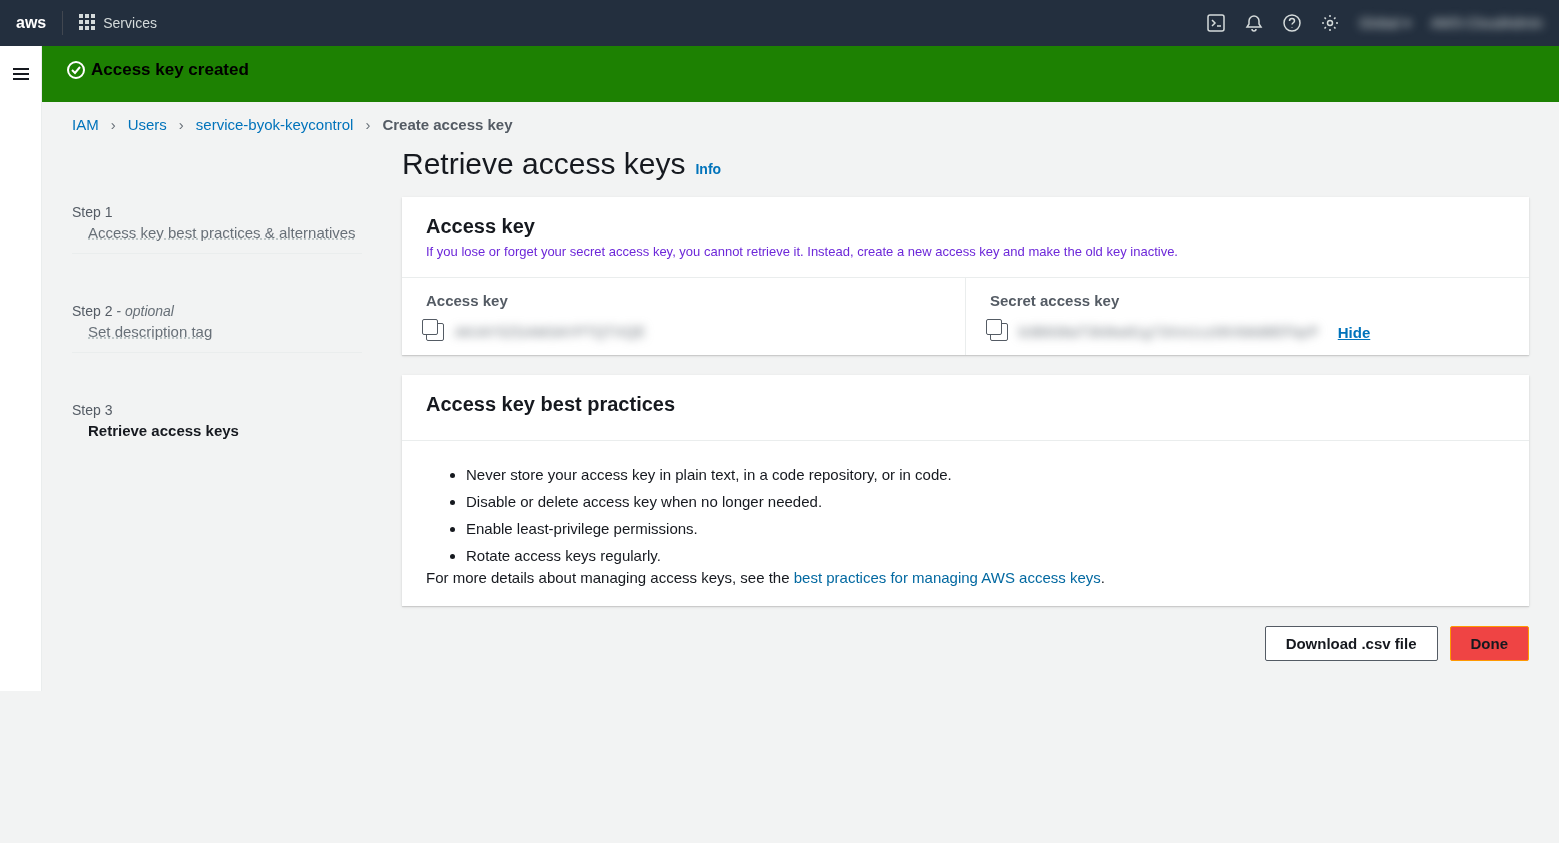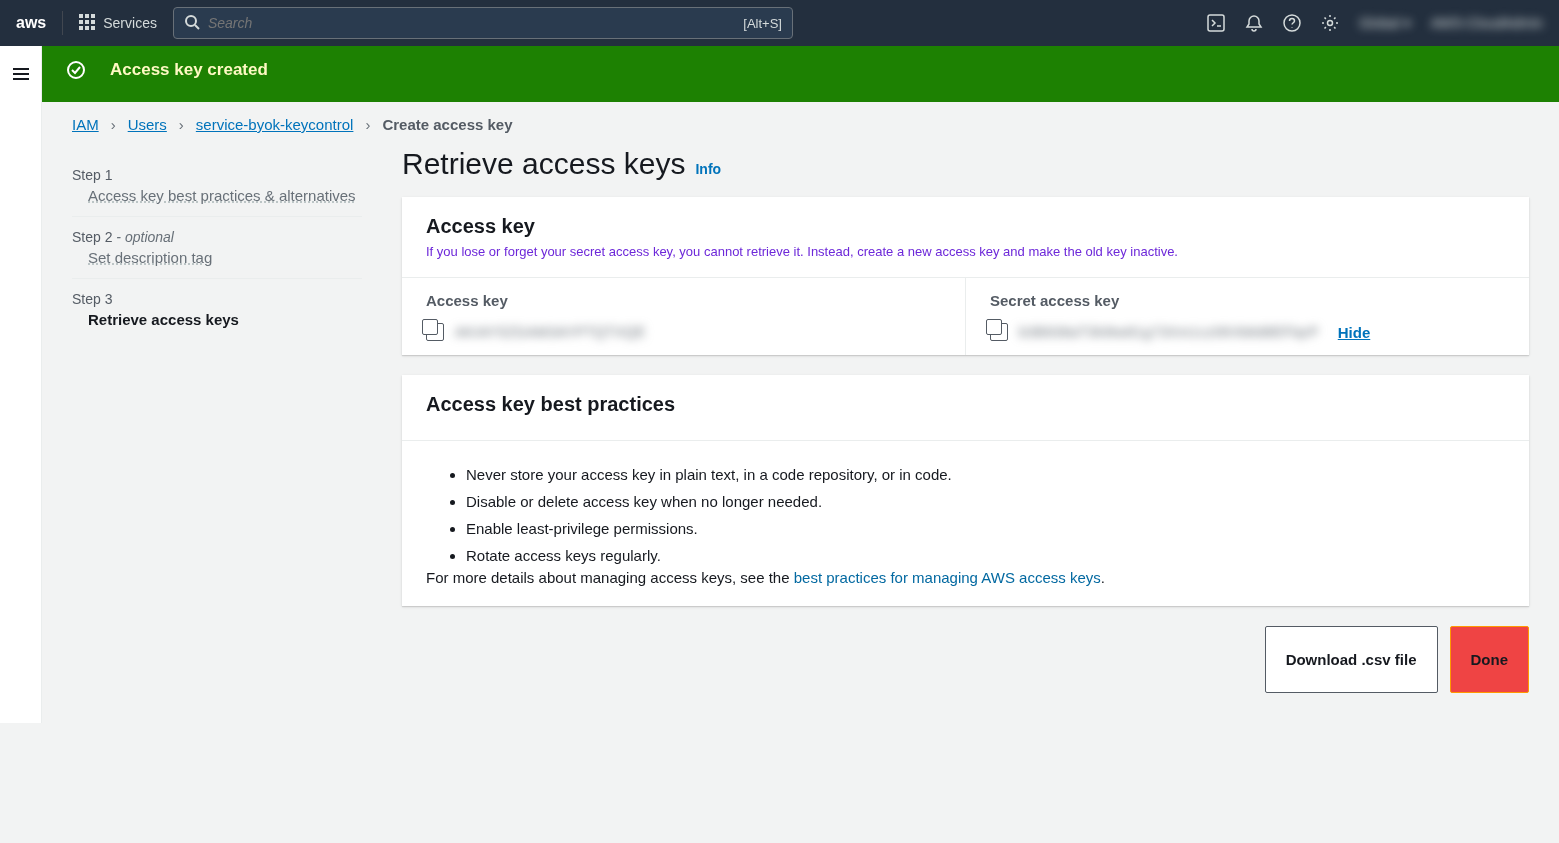--- a/index.html
+++ b/index.html
@@ -21,38 +21,38 @@
 .region { display: flex; align-items: center; gap: 4px; cursor: pointer; }
 
 
 .layout { display: flex; }
 .hamburger-col { width: 42px; background: #fff; border-right: 1px solid #eaeded; padding-top: 18px; display: flex; justify-content: center; }
 .hamburger-col svg { width: 20px; height: 20px; cursor: pointer; }
 
 .main-col { flex: 1; }
 
 
-.banner { background: #1d8102; color: #fef9c3; padding: 14px 24px 18px 24px; display: flex; gap: 24px; }
+.banner { background: #1d8102; color: #000000; padding: 14px 24px 18px 24px; display: flex; gap: 5px; }
 .banner .check-icon svg { width: 20px; height: 20px; }
 .banner-title { font-weight: bold; font-size: 17px; margin-bottom: 4px; }
 .banner-msg { font-size: 15px; }
 
 
 .breadcrumb { padding: 14px 30px; font-size: 15px; display: flex; align-items: center; gap: 12px; }
-.breadcrumb a { color: #0073bb; text-decoration: underline; cursor: pointer; }
+.breadcrumb a { color: #0073bb; cursor: pointer; }
 .breadcrumb .sep { color: #687078; }
 .breadcrumb .current { font-weight: bold; color: #545b64; }
 
 
 .content { display: flex; padding: 0 30px 30px 30px; gap: 40px; }
 
 .steps { width: 290px; padding-top: 8px; }
 .step { padding: 12px 0; border-top: 1px solid #eaeded; }
 .step:first-child { border-top: none; }
-.step-label { font-size: 14px; color: #545b64; margin-bottom: 4px; }
+.step-label { font-size: 14px; color: #545b64; margin-bottom: 4px; margin-top: 37px; }
 .step-label .opt { font-style: italic; color: #687078; }
 .step-title { font-size: 15px; color: #687078; margin-left: 16px; }
 .step-title.link { text-decoration: underline; text-decoration-style: dotted; text-decoration-color: #aab7b8; cursor: default; }
 .step-title.active { color: #16191f; font-weight: bold; text-decoration: none; }
 
 .mainpane { flex: 1; }
 .page-title-row { display: flex; align-items: baseline; gap: 10px; margin-bottom: 16px; }
 .page-title { font-size: 30px; font-weight: normal; }
 .info-link { color: #0073bb; font-weight: bold; font-size: 14px; cursor: pointer; }
 
@@ -71,21 +71,21 @@
 .keyval { filter: blur(5px); color: #687078; font-size: 14px; letter-spacing: 0.5px; }
 .hide-link { color: #0073bb; text-decoration: underline; font-weight: bold; cursor: pointer; margin-left: 8px; font-size: 15px; }
 
 .panel-body { padding: 20px 24px; }
 .bp-list { list-style: disc; padding-left: 40px; }
 .bp-list li { font-size: 15px; line-height: 1.8; }
 .bp-footer { font-size: 15px; }
 .bp-footer a { color: #0369a1; cursor: pointer; }
 
 .actions { display: flex; justify-content: flex-end; gap: 12px; margin-top: 20px; }
-.btn { padding: 24px 20px; font-size: 15px; font-weight: bold; border-radius: 2px; cursor: pointer; }
+.btn { padding: 8px 20px; font-size: 15px; font-weight: bold; border-radius: 2px; cursor: pointer; }
 .btn-secondary { background: #fff; border: 1px solid #545b64; color: #16191f; }
 .btn-primary { background: #ef4444; border: 1px solid #ff9900; color: #16191f; }
 
 .vdiv { width: 1px; height: 24px; background: #414750; }
 </style>
 </head>
 <body>
 
 <div class="topnav">
   <div class="aws-logo">
@@ -100,30 +100,20 @@
           <rect x="12" y="0" width="4" height="4"></rect>
           <rect x="0" y="6" width="4" height="4"></rect>
           <rect x="6" y="6" width="4" height="4"></rect>
           <rect x="12" y="6" width="4" height="4"></rect>
           <rect x="0" y="12" width="4" height="4"></rect>
           <rect x="6" y="12" width="4" height="4"></rect>
           <rect x="12" y="12" width="4" height="4"></rect>
         </svg>
     </span>
     <span>Services</span>
-  </div>
-  <div class="search-wrap">
-    <span>
-      <svg viewBox="0 0 16 16" width="16" height="16" fill="none" stroke="#d5dbdb" stroke-width="2">
-          <circle cx="7" cy="7" r="5"></circle>
-          <line x1="11" y1="11" x2="15" y2="15"></line>
-        </svg>
-    </span>
-    <input type="text" placeholder="Search" style="">
-    <span class="search-kbd">[Alt+S]</span>
   </div>
   <div class="nav-spacer"></div>
   <div class="nav-icons">
     <span class="nav-icon">
       <svg viewBox="0 0 18 18" fill="none" stroke="#d5dbdb" stroke-width="1.5">
           <rect x="1" y="1" width="16" height="16" rx="2"></rect>
           <path d="M5 6l3 3-3 3M10 12h4"></path>
         </svg>
     </span>
     <span class="nav-icon">

